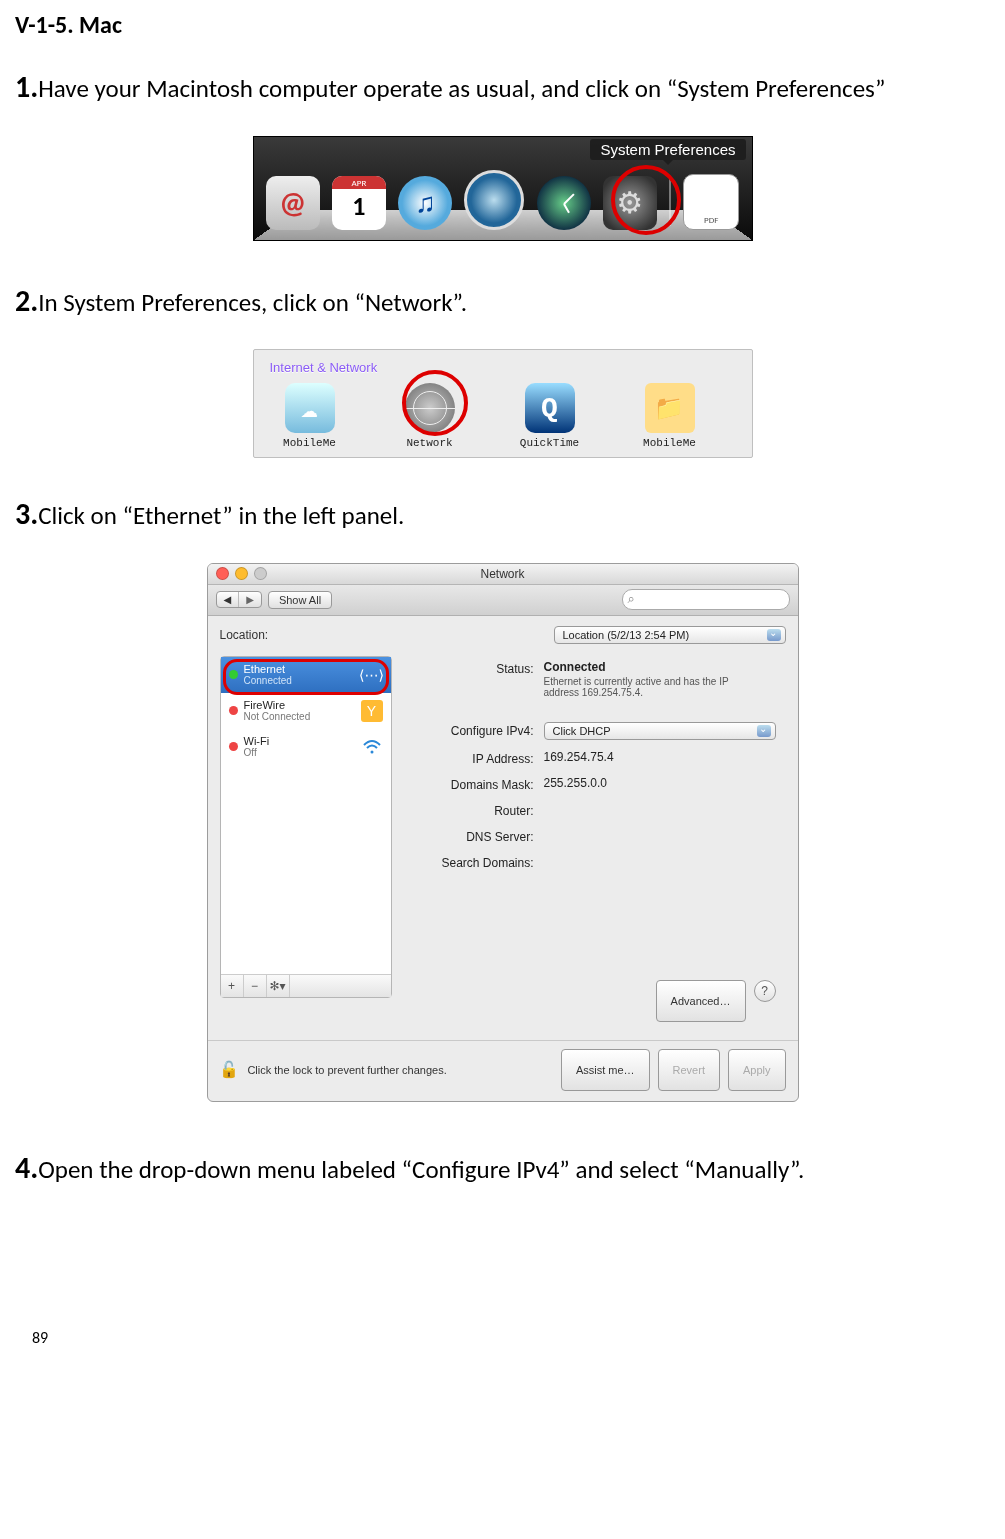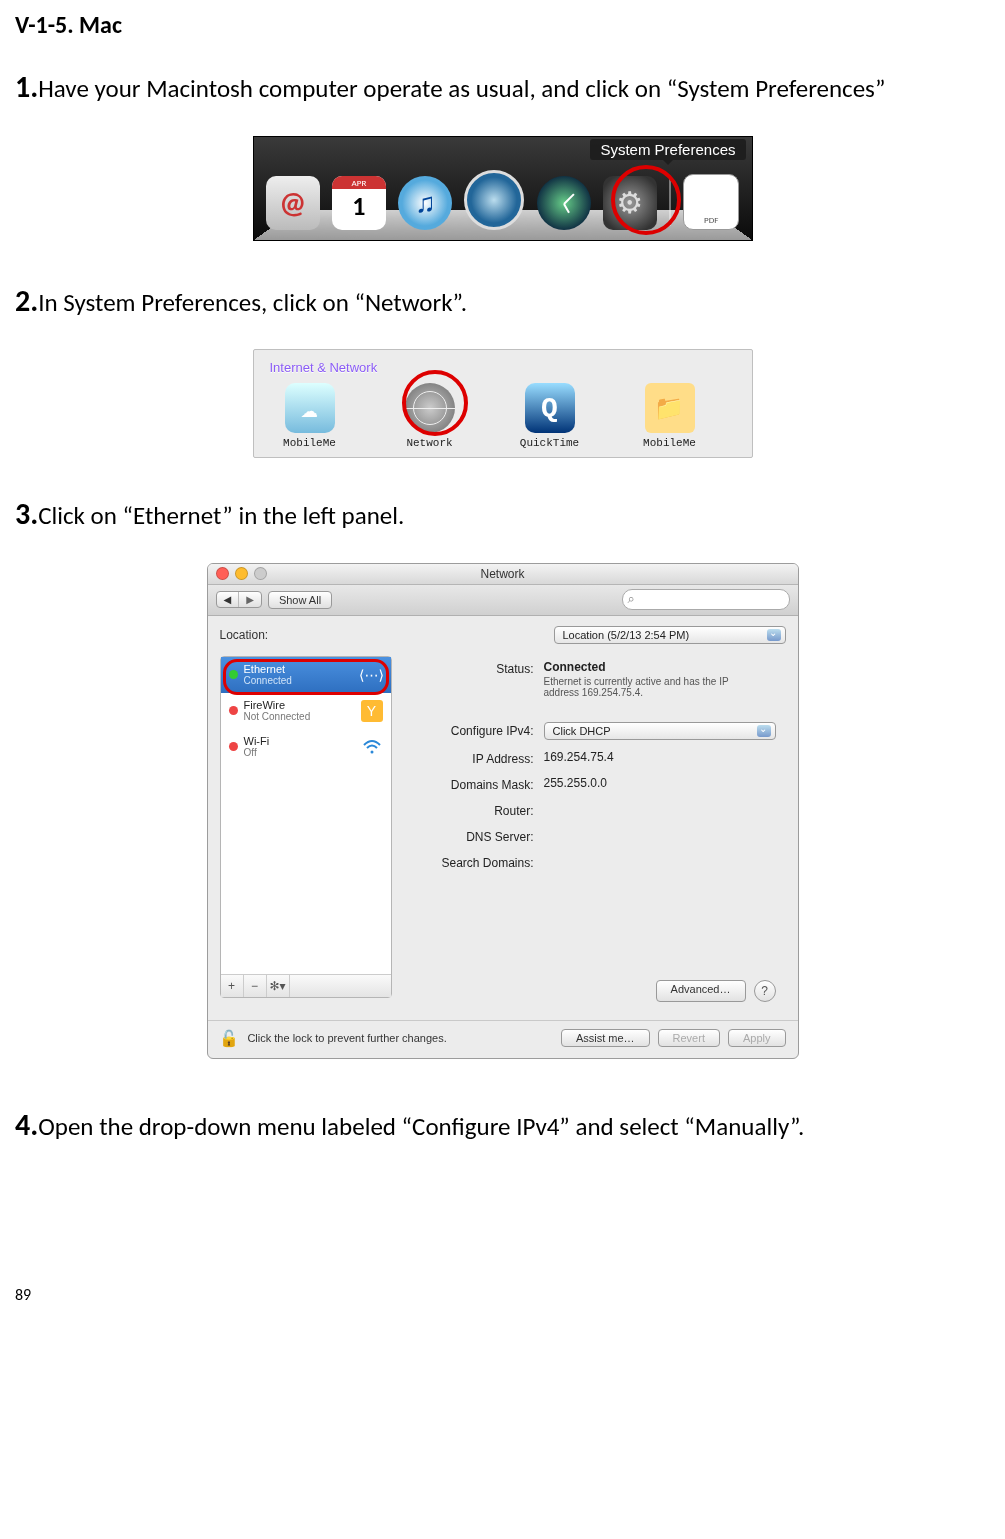--- a/index.html
+++ b/index.html
@@ -32,20 +32,21 @@
     padding-left: 40px;
     text-indent: -40px;
   }
   .itb {
     display: inline-block;
     width: 40px;
   }
   .pgnum {
     font-size: 16px;
     margin-top: 140px;
+    margin-left: 17px;
   }
 
   
   .dock-wrap {
     width: 500px;
     margin: 0 auto 40px;
     border: 1px solid #000;
     padding: 2px;
     box-sizing: border-box;
     position: relative;
@@ -231,21 +232,21 @@
   .nw-field{display:flex;align-items:flex-start;gap:10px;margin-bottom:10px;}
   .nw-field .k{width:130px;text-align:right;font-size:12px;padding-top:2px;}
   .nw-field .v{font-size:12px;}
   .nw-stat{font-weight:bold;}
   .nw-sub{font-size:10px;color:#555;max-width:220px;display:block;margin-top:2px;}
   .nw-select.sm{min-width:200px;}
 
   .nw-footer1{display:flex;justify-content:flex-end;gap:8px;margin-top:110px;padding-right:4px;}
   .nw-btn{
     border:1px solid #999;border-radius:4px;background:linear-gradient(#fff,#e2e2e2);
-    padding:2px 14px;font-size:11px;color:#333;
+    padding:14px 14px;font-size:11px;color:#333;
   }
   .nw-btn.disabled{color:#aaa;}
   .nw-qbtn{
     width:20px;height:20px;border:1px solid #999;border-radius:50%;
     background:linear-gradient(#fff,#e2e2e2);display:flex;align-items:center;justify-content:center;font-size:12px;color:#555;
   }
 
   .nw-divider{border-top:1px solid #c9c9c9;margin:8px -12px 0;}
   .nw-footer2{display:flex;align-items:center;gap:8px;padding:8px 12px 10px;}
   .nw-lock{font-size:16px;color:#8a6d1a;}

